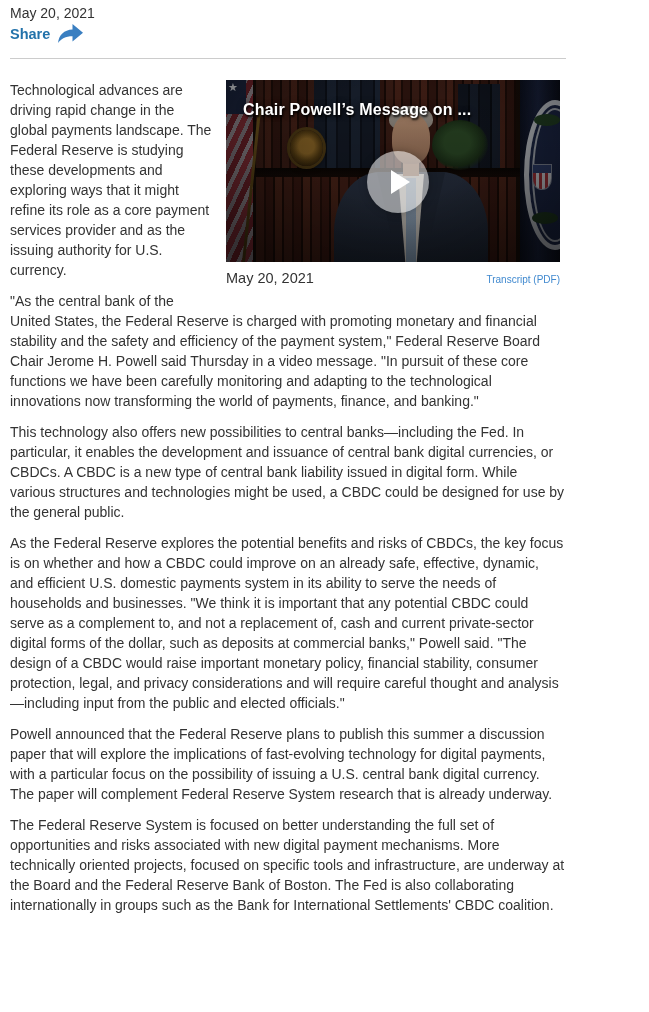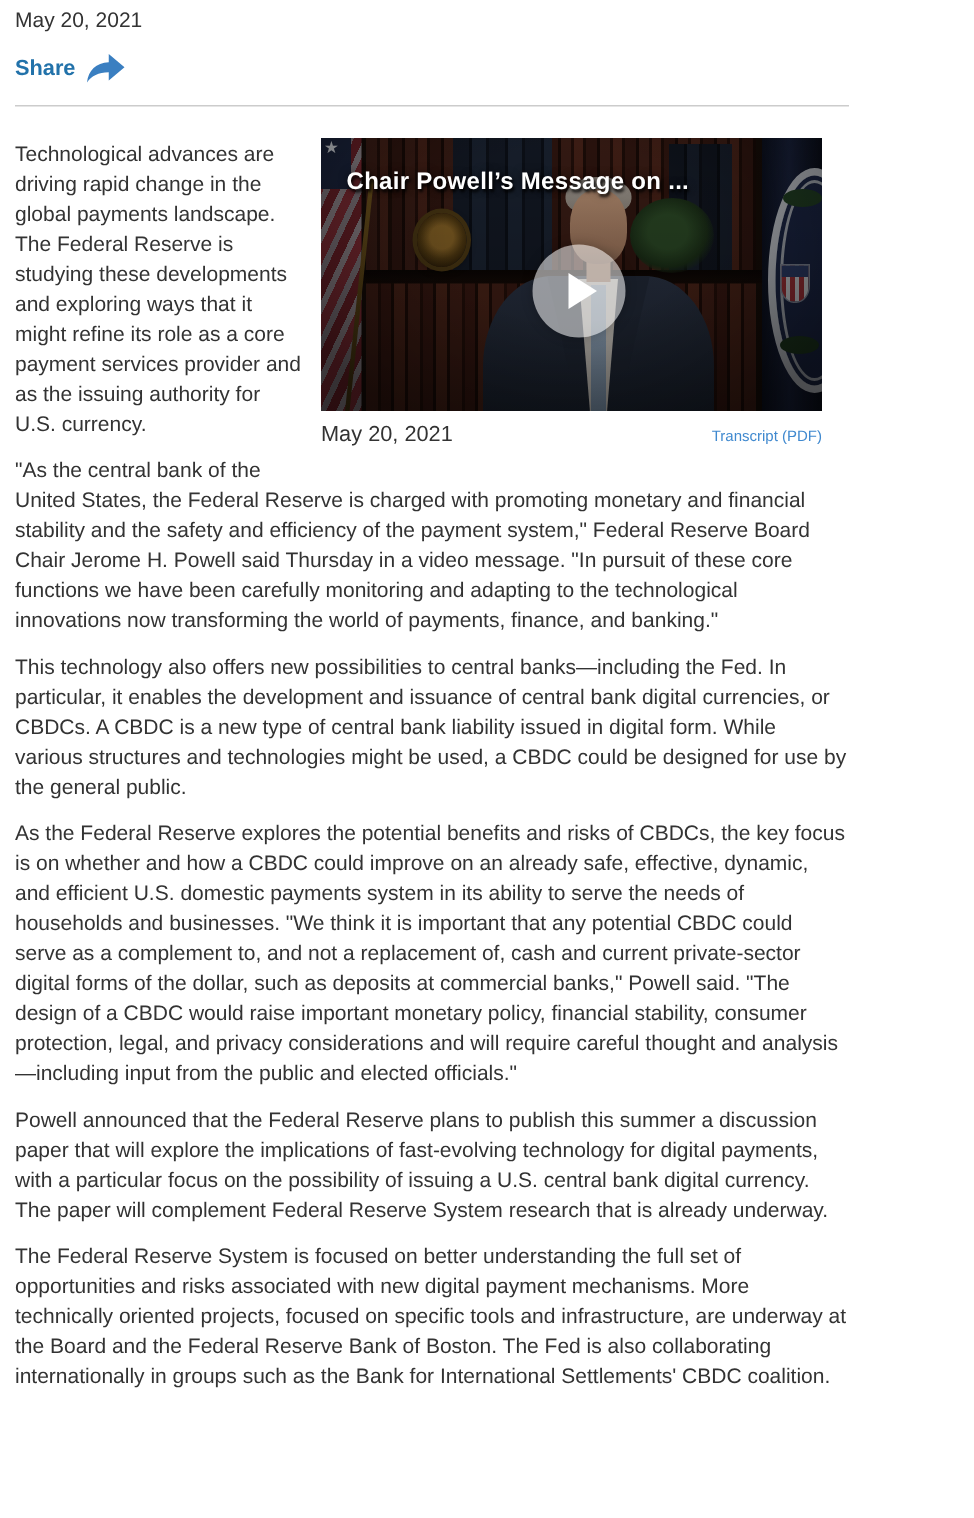--- a/index.html
+++ b/index.html
@@ -20,35 +20,34 @@
   .page-title {
     margin-top: 11px;
     font-family: "Liberation Serif", "DejaVu Serif", serif;
     font-weight: 400;
     font-size: 21.5px;
     line-height: 23.5px;
     color: var(--title-blue, #23466b);
   }
   .release-note { margin-top: 13px; font-size: 14px; color: var(--body-text,#333); }
   .share-row {
-    margin-top: 12px;
     display: flex;
     align-items: center;
     gap: 7px;
     width: fit-content;
     cursor: pointer;
   }
   .share-label { font-weight: 700; font-size: 14.5px; color: var(--share-blue, #2272aa); }
   .share-icon { display:flex; align-items:center; }
   .divider { border: none; border-top: 1px solid var(--divider-gray,#ccc); margin-top: 14px; }
   .article-body { padding-top: 21px; }
   .para { margin: 0 0 11px 0; }
 
   
-  .video-block { float: right; width: 334px; margin: 0 18px 9px 12px; }
+  .video-block { float: right; width: 334px; margin: 0 6px 9px 12px; }
   .video-thumb {
     position: relative;
     width: 334px; height: 182px;
     background: linear-gradient(#1a100b, #120a07);
     overflow: hidden;
     cursor: pointer;
   }
   .bookwall { position:absolute; left:26px; right:38px; top:0; bottom:0; background:#170d08; }
   .books-row-top { position:absolute; left:30px; right:44px; top:0; height:88px;
     background: repeating-linear-gradient(90deg,#3d1e16 0 7px,#230f0a 7px 9px,#482218 9px 15px,#1e0d08 15px 17px,#311610 17px 24px,#180a06 24px 26px); }

